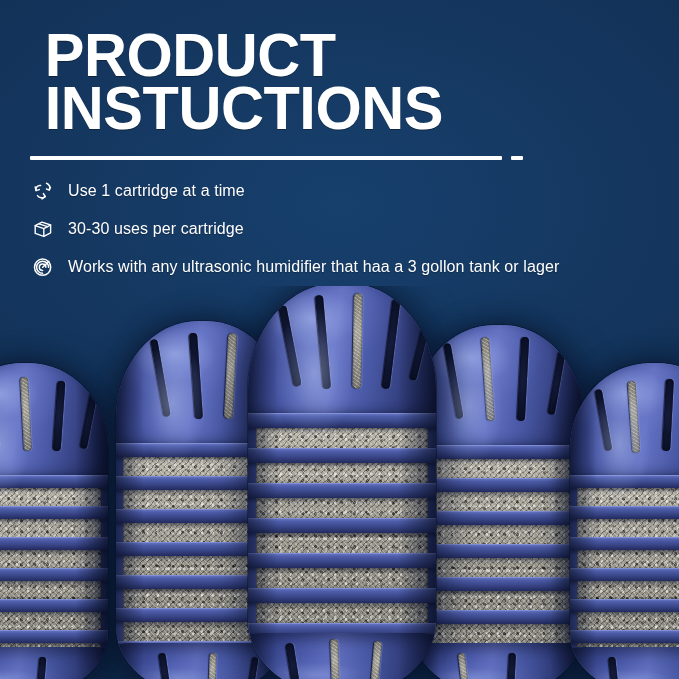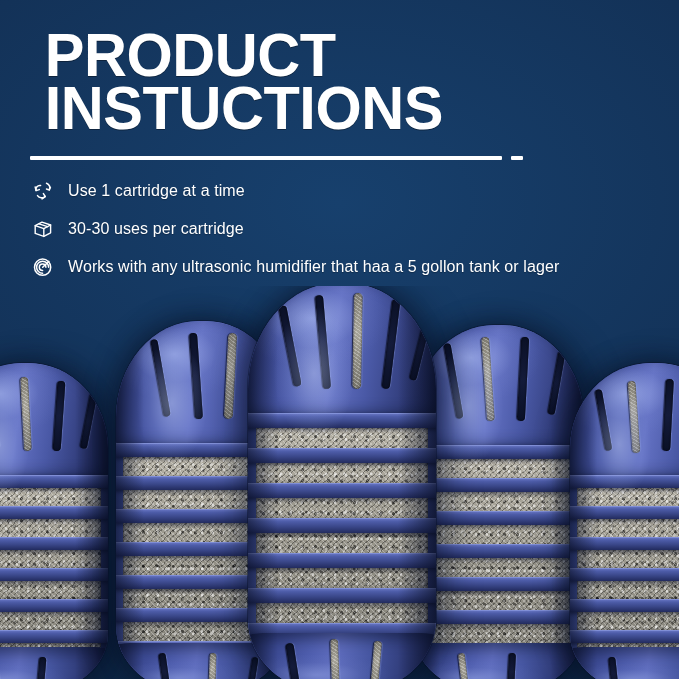--- a/index.html
+++ b/index.html
@@ -413,18 +413,18 @@
 
     <div class="bullet">
       <span class="bullet-icon">
         <svg width="24" height="24" viewBox="0 0 24 24" fill="none" stroke="#ffffff" stroke-width="1.5" stroke-linecap="round" stroke-linejoin="round">
           <circle cx="11.6" cy="12.2" r="8.1"></circle>
           <path d="M17.6 12.2 A6.0 6.0 0 1 0 11.6 18.2"></path>
           <path d="M14.9 12.2 A3.3 3.3 0 1 0 11.6 15.5"></path>
           <path d="M11.7 12.3 L17.9 6.4"></path>
         </svg>
       </span>
-      <span class="bullet-text">Works with any ultrasonic humidifier that haa a 5 gollon tank or lager</span>
+      <span class="bullet-text">Works with any ultrasonic humidifier that haa a 3 gollon tank or lager</span>
     </div>
 
   </div>
 
 </div>
 
 </body></html>

